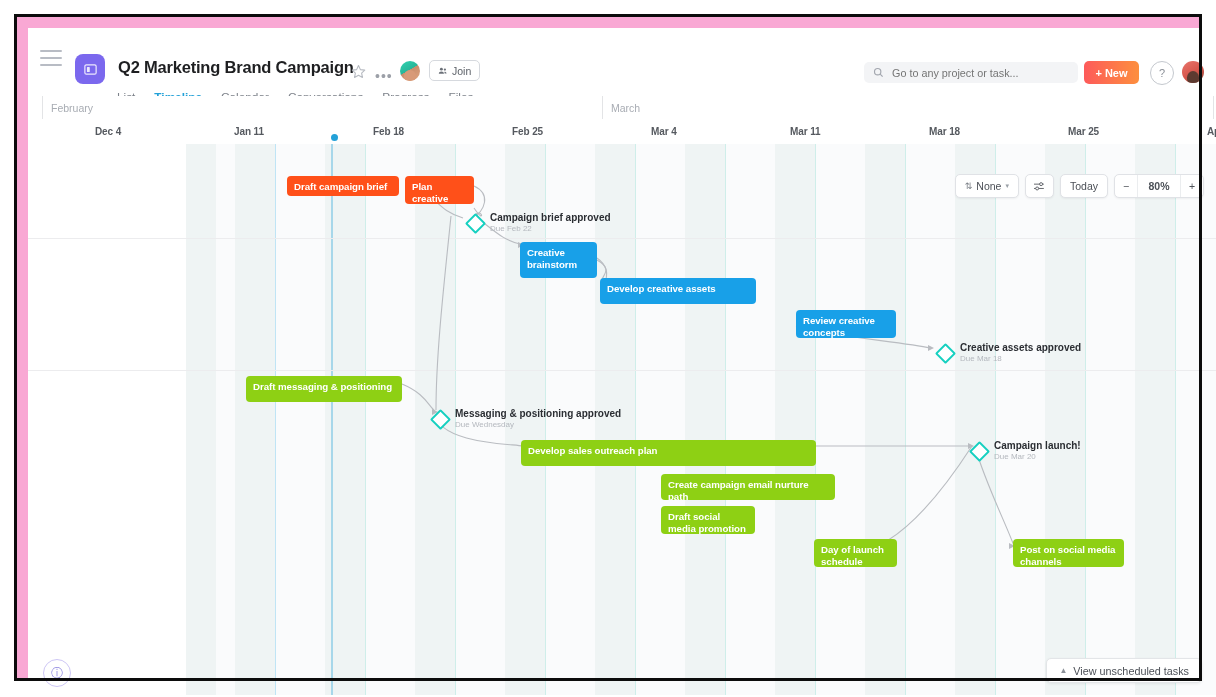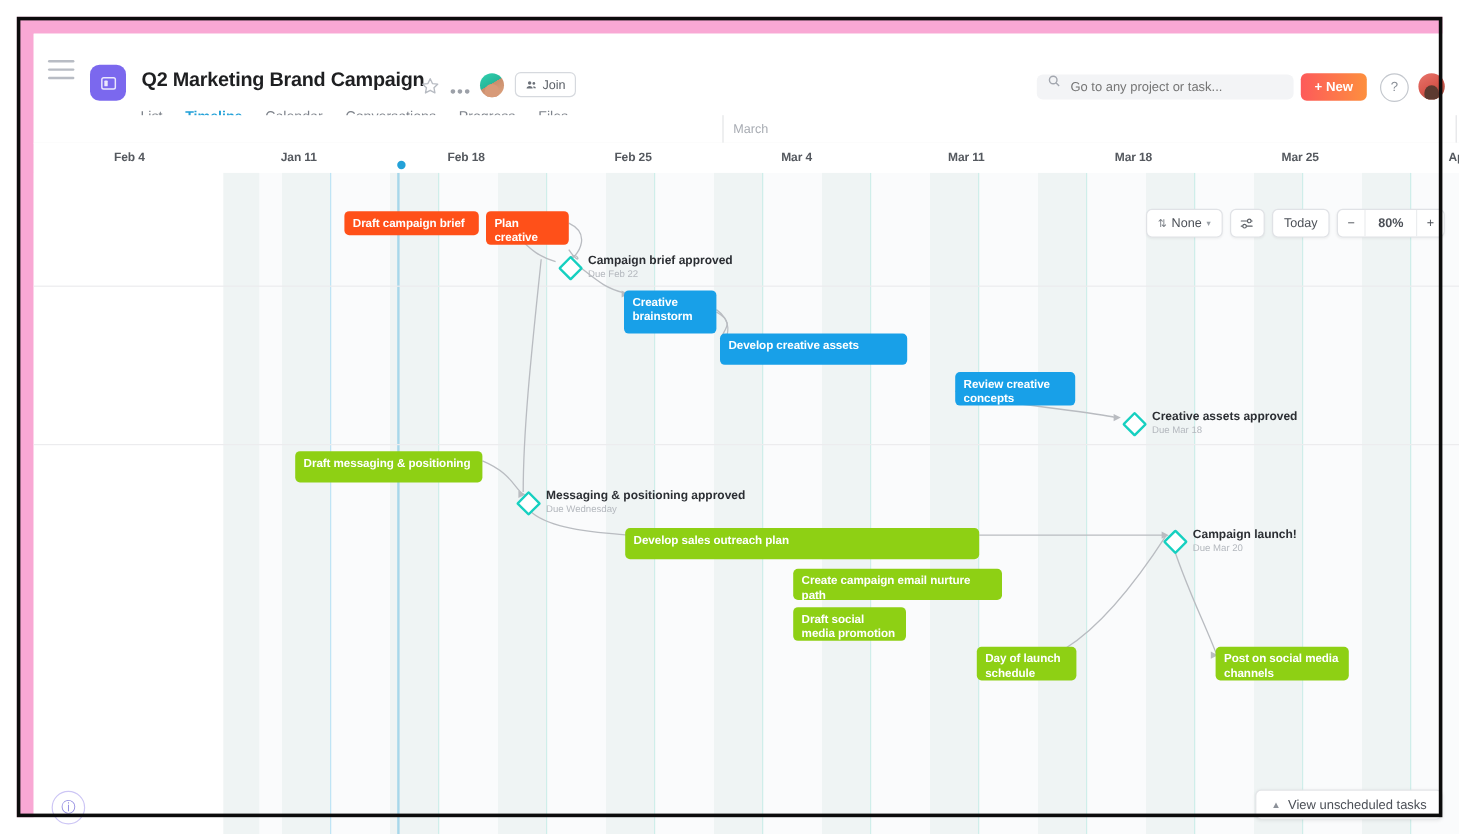--- a/index.html
+++ b/index.html
@@ -52,21 +52,21 @@
     position:absolute;left:401px;top:32px;height:19px;padding:0 8px;
     border:1px solid #d6d9de;border-radius:5px;background:#fff;
     display:flex;align-items:center;gap:4px;cursor:pointer;
   }
   .join-btn span{font-size:10.5px;color:#5a5f66;text-align:center;}
   .tabs{position:absolute;left:89px;top:62px;display:flex;gap:19px;}
   .tab{font-size:11.8px;color:#7d828a;cursor:pointer;padding-bottom:7px;white-space:nowrap;}
   .tab.active{color:#23a1d8;font-weight:bold;border-bottom:2.5px solid #23a1d8;}
   .search-box{
     position:absolute;left:836px;top:34px;width:196px;height:21px;border-radius:5px;
-    background:#f3f4f6;display:flex;padding:0 9px;cursor:text;
+    background:#f3f4f6;display:flex;align-items:center;padding:0 9px;cursor:text;
   }
   .search-box input{
     border:0;background:transparent;outline:none;font-size:10.8px;color:#9a9ea6;
     font-family:inherit;width:160px;margin-left:6px;
   }
   .new-btn{
     position:absolute;left:1056px;top:33px;width:55px;height:23px;border-radius:5px;
     background:linear-gradient(90deg,#fd5a5a 0%,#fd8f3e 100%);color:#fff;
     font-size:11px;font-weight:bold;display:flex;align-items:center;justify-content:center;
     gap:3px;cursor:pointer;
@@ -208,26 +208,27 @@
     <div class="new-btn">
       <span>+</span>
       <span>New</span>
     </div>
 
     <div class="help-btn">?</div>
     <div class="avatar-hdr"></div>
   </div>
 
   <div class="monthbar">
+    <div class="month" style="left:14px;width:560px">February</div>
     <div class="month" style="left:574px;width:611px">March</div>
     <div style="position:absolute;left:1185px;top:0;height:23px;border-left:1px solid #e3e4e6"></div>
   </div>
 
   <div class="daybar">
-    <div class="daylbl" style="left:67px">Feb 4</div>
+    <div class="daylbl" style="left:67px">Dec 4</div>
     <div class="daylbl" style="left:206px">Jan 11</div>
     <div class="daylbl" style="left:345px">Feb 18</div>
     <div class="daylbl" style="left:484px">Feb 25</div>
     <div class="daylbl" style="left:623px">Mar 4</div>
     <div class="daylbl" style="left:762px">Mar 11</div>
     <div class="daylbl" style="left:901px">Mar 18</div>
     <div class="daylbl" style="left:1040px">Mar 25</div>
     <div class="daylbl" style="left:1179px">Ap</div>
     <div class="todaydot" style="left:303px;top:15px"></div>
   </div>

